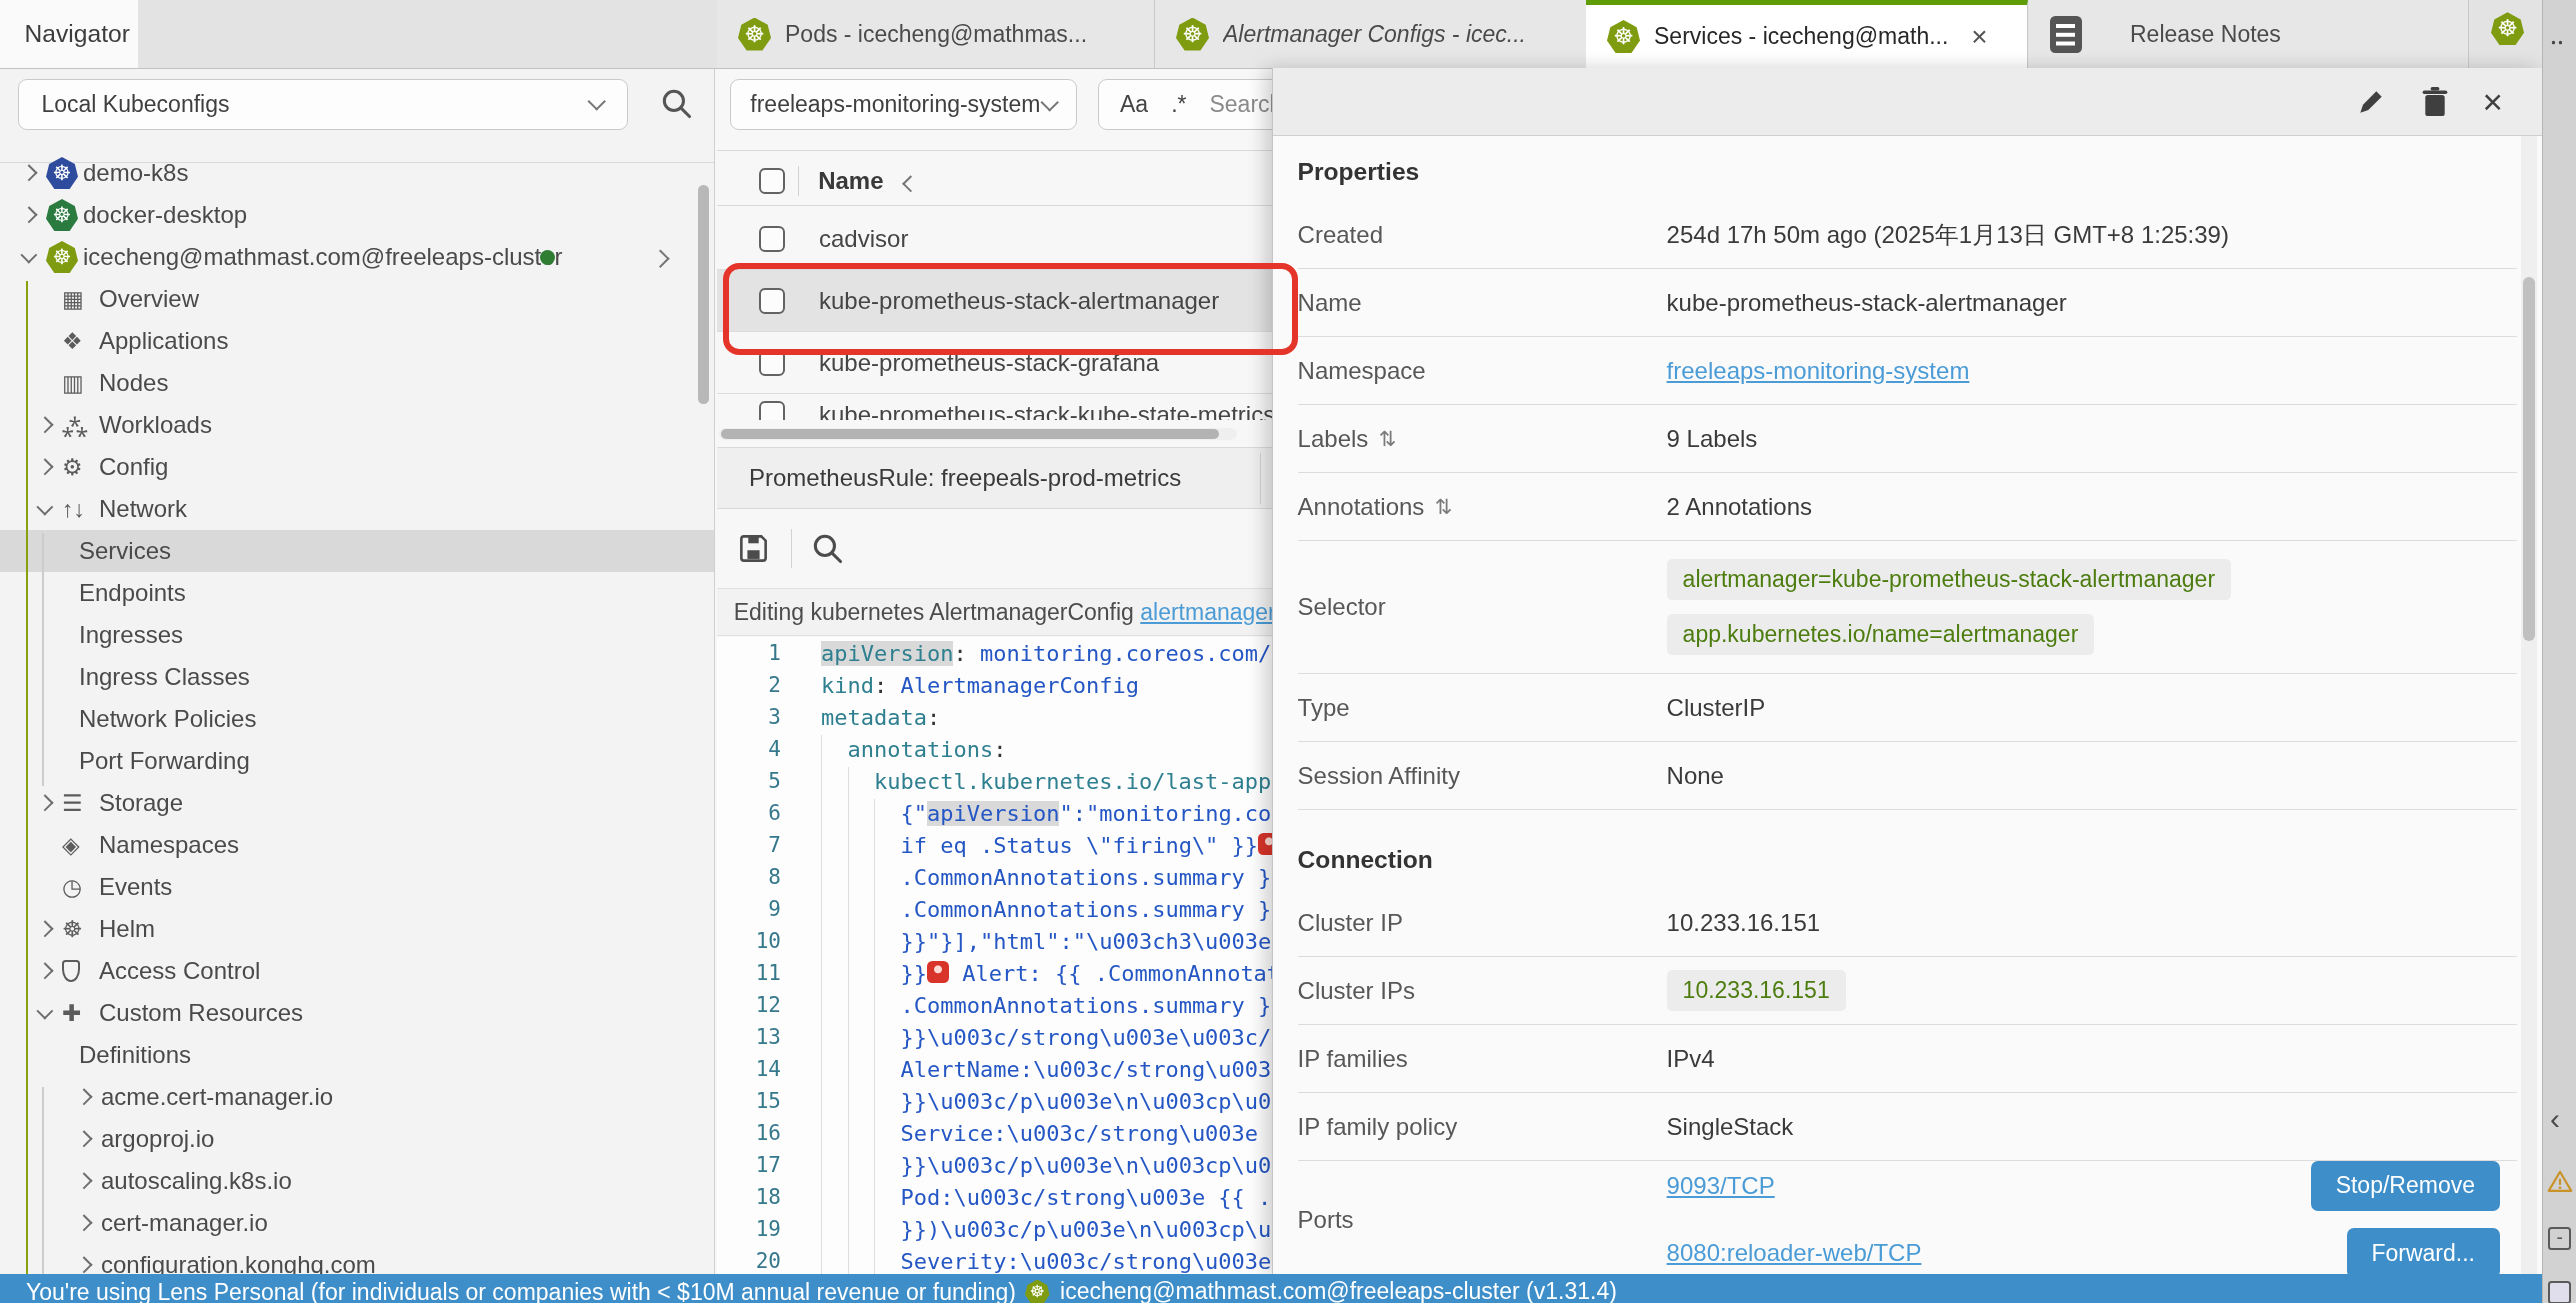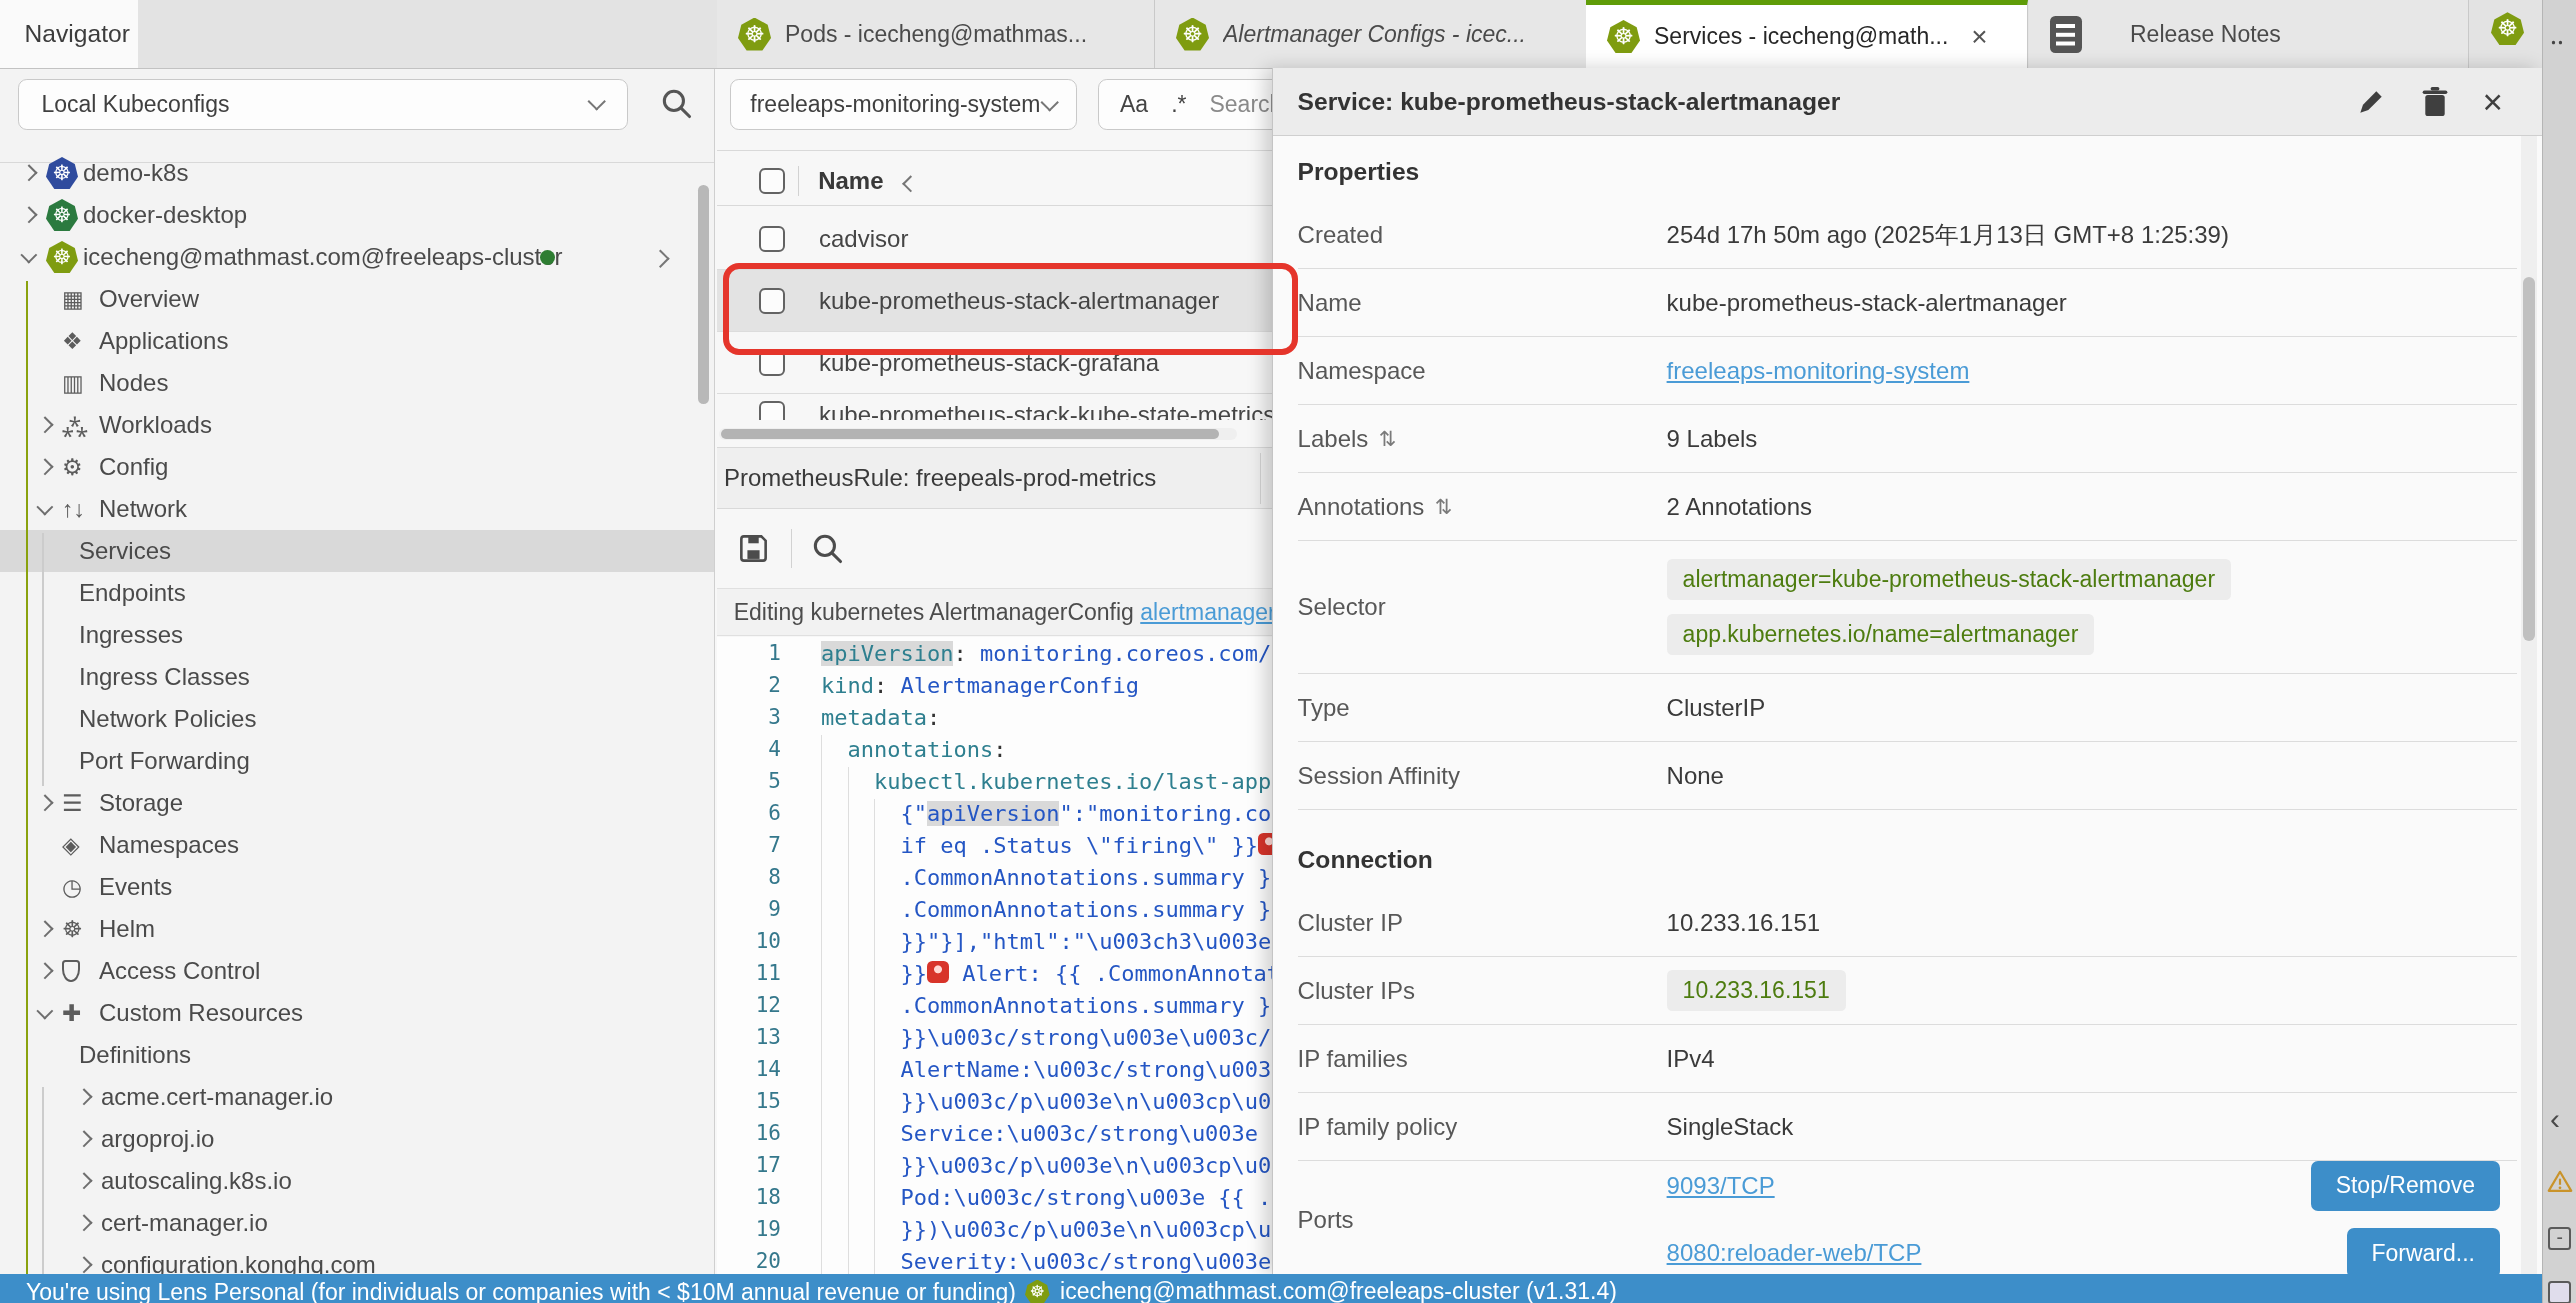--- a/index.html
+++ b/index.html
@@ -63,21 +63,21 @@
   .trows{position:absolute;left:0;top:140px;width:100%;}
   .trow{height:62px;display:flex;align-items:center;border-bottom:0.9px solid #dcdcdc;box-sizing:border-box;font-size:24px;color:#454545;cursor:pointer;}
   .trow .cbx{margin-left:42px;}
   .trow .nm{margin-left:34px;white-space:nowrap;}
   .trow.sel{background:#e3e3e3;}
   .trow.partial{height:26px;overflow:hidden;border-bottom:none;align-items:flex-start;}
   .trow.partial .cbx,.trow.partial .nm{margin-top:7px;}
   .hscroll{position:absolute;left:1.8px;top:360px;width:518px;height:12.3px;background:#efefef;border-radius:6.1px;}
   .hscroll .thumb{position:absolute;left:1.8px;top:0.9px;width:498px;height:10.5px;background:#b3b3b3;border-radius:5.3px;}
   .res-header{position:absolute;left:0;top:379px;width:100%;height:62px;background:#efefef;border-top:0.9px solid #d9d9d9;border-bottom:0.9px solid #d9d9d9;display:flex;align-items:center;box-sizing:border-box;font-size:24px;color:#3a3a3a;}
-  .res-header .ttl{margin-left:7px;white-space:nowrap;}
+  .res-header .ttl{margin-left:32px;white-space:nowrap;}
   .res-header .vdiv{position:absolute;left:543px;top:5.3px;width:0.9px;height:51px;background:#d2d2d2;}
   .pencil-olive{position:absolute;left:558px;top:16px;}
   .toolbar{position:absolute;left:0;top:445px;width:100%;height:70px;display:flex;align-items:center;}
   .toolbar .vdiv{width:0.9px;height:39px;background:#d2d2d2;margin:0 19.3px 0 21px;}
   .edit-note{position:absolute;left:0;top:520px;width:100%;height:48px;background:#f2f2f2;border-top:0.9px solid #e0e0e0;border-bottom:0.9px solid #e0e0e0;display:flex;align-items:center;font-size:23px;color:#4c4c4c;box-sizing:border-box;}
   .edit-note .pre{margin-left:16.7px;white-space:pre;}
   .edit-note a{color:#4a9bd6;text-decoration:underline;white-space:nowrap;cursor:pointer;}
   .editor{position:absolute;left:0;top:569px;width:100%;height:637px;background:#fdfdfd;overflow:hidden;}
   .code-line{display:flex;height:32px;align-items:center;font-family:"DejaVu Sans Mono",monospace;font-size:22px;white-space:pre;}
   .code-line .gut{width:64px;text-align:right;color:#35788c;flex:0 0 64px;font-size:21px;}
@@ -429,21 +429,20 @@
         <div class="code-line"><span class="gut">16</span><span class="code"><span class="cseg-p">      </span><span class="cseg-v">Service:\u003c/strong\u003e {{ </span></span></div>
         <div class="code-line"><span class="gut">17</span><span class="code"><span class="cseg-p">      </span><span class="cseg-v">}}\u003c/p\u003e\n\u003cp\u003e</span></span></div>
         <div class="code-line"><span class="gut">18</span><span class="code"><span class="cseg-p">      </span><span class="cseg-v">Pod:\u003c/strong\u003e {{ .Co</span></span></div>
         <div class="code-line"><span class="gut">19</span><span class="code"><span class="cseg-p">      </span><span class="cseg-v">}})\u003c/p\u003e\n\u003cp\u00</span></span></div>
         <div class="code-line"><span class="gut">20</span><span class="code"><span class="cseg-p">      </span><span class="cseg-v">Severity:\u003c/strong\u003e {{</span></span></div>
       </div>
   </div>
 
   <div class="drawer">
     <div class="drawer-head">
-      <span class="ttl">Service: kube-prometheus-stack-alertmanager</span>
       <span class="icons">
         <span class="ic">
             <svg width="32" height="32" viewBox="0 0 36 36">
               <path d="M6 30 L9 21 L24 6 L30 12 L15 27 Z" fill="#3f3f3f"></path>
             </svg>
           </span>
         <span class="ic">
             <svg width="30" height="32" viewBox="0 0 34 36">
               <rect x="6" y="10" width="22" height="24" rx="3" fill="#3f3f3f"></rect>
               <rect x="3" y="5" width="28" height="4" rx="2" fill="#3f3f3f"></rect>

